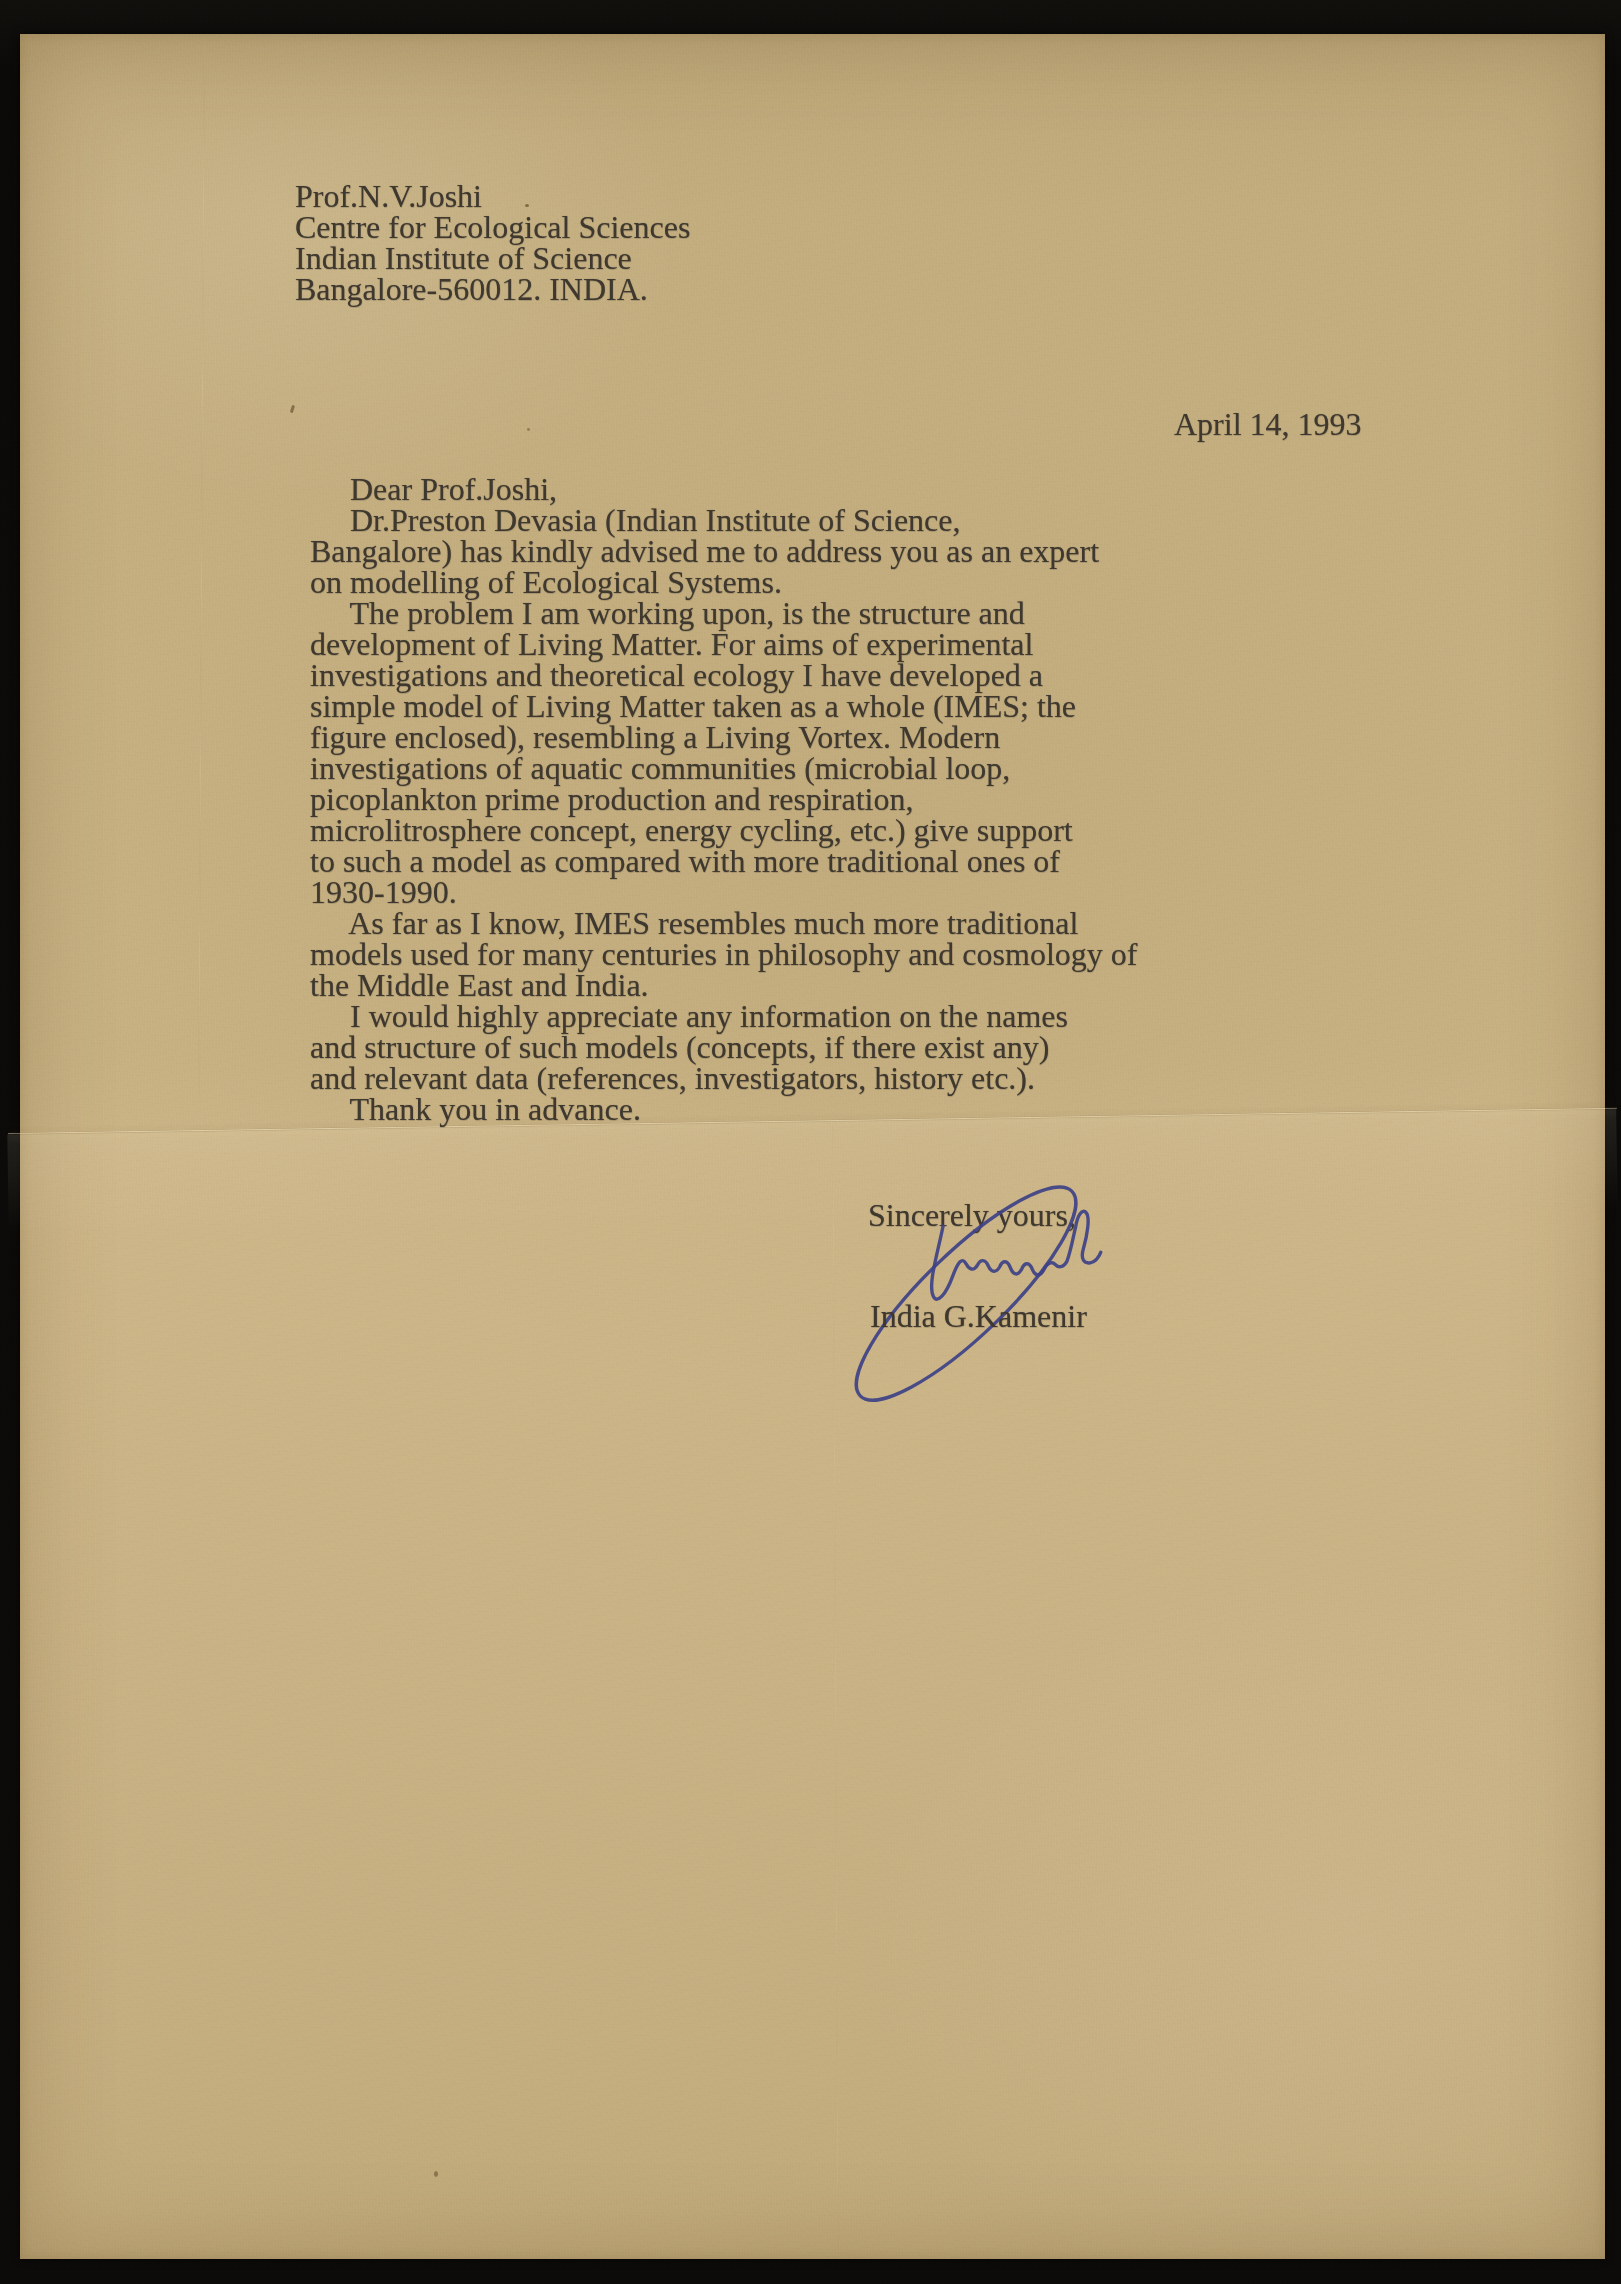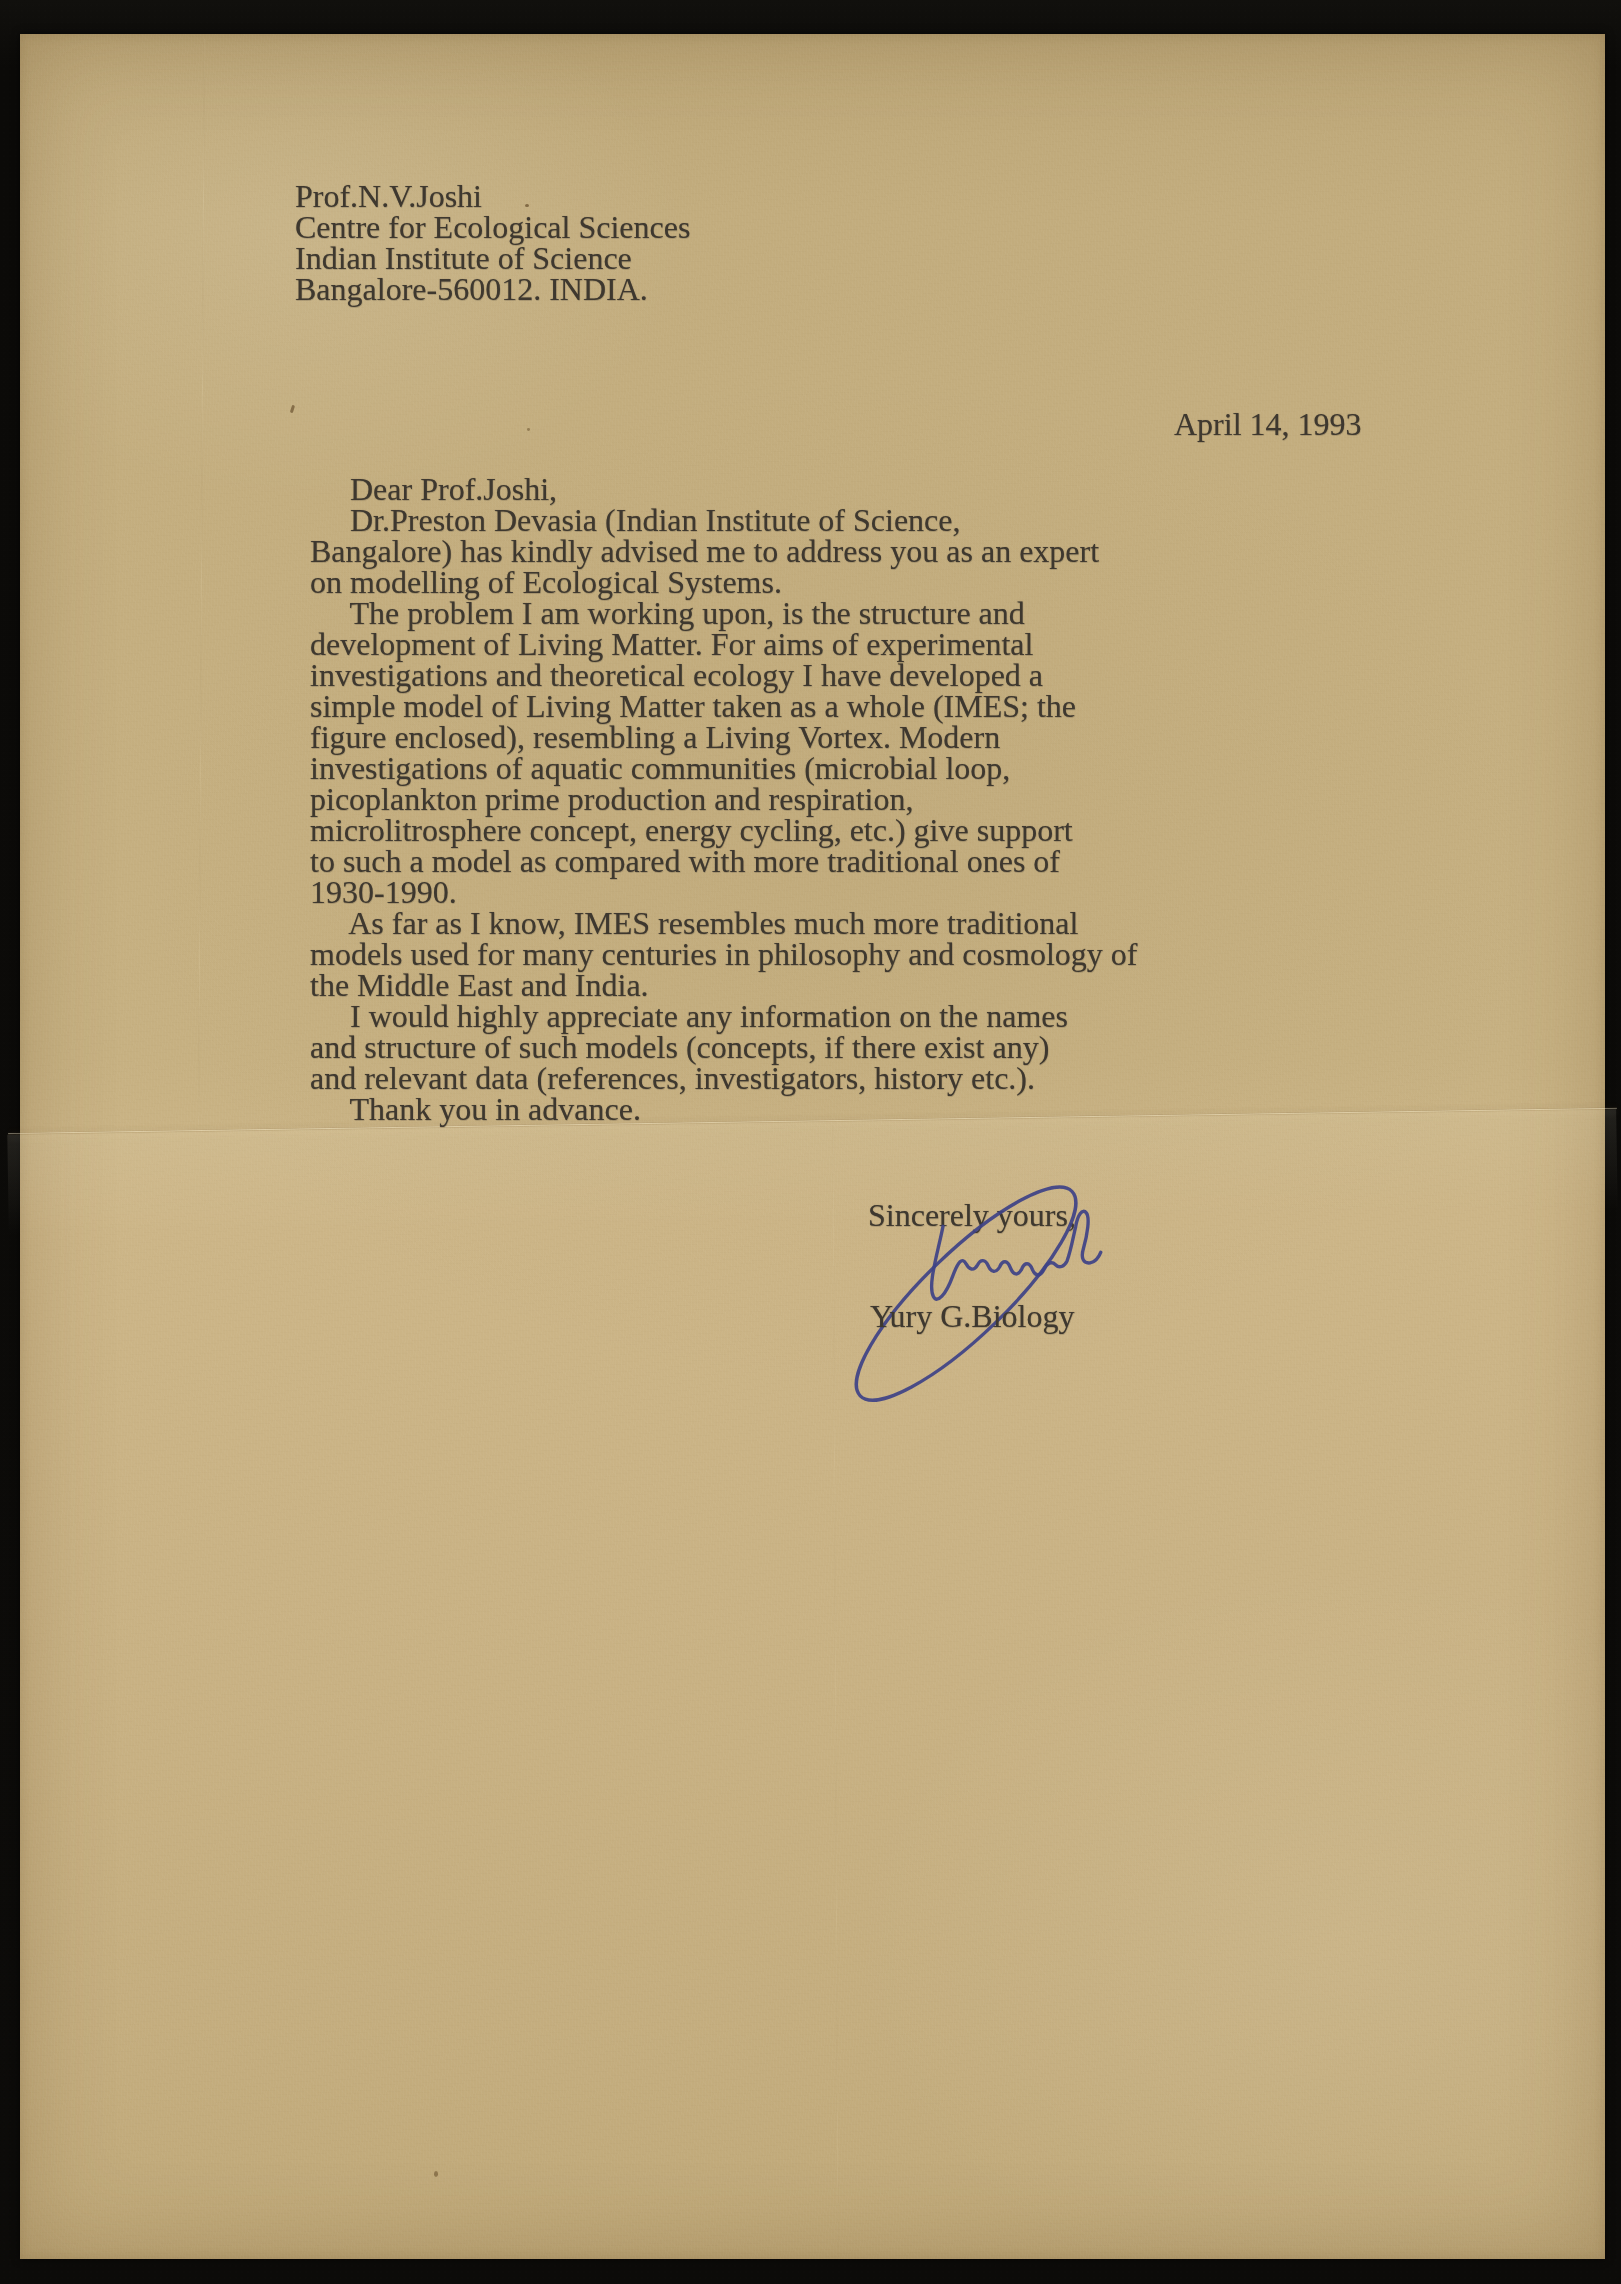--- a/index.html
+++ b/index.html
@@ -198,18 +198,18 @@
         C 454 254, 464 256, 472 240
         C 478 226, 488 222, 496 230
         C 504 238, 514 234, 520 222
         C 528 200, 532 176, 538 150
         C 542 126, 552 112, 560 122
         C 568 132, 562 168, 554 196
         C 548 216, 554 228, 568 226
         C 578 224, 586 214, 590 204"></path>
     </svg>
 
-    <div class="typed typed-name">Yury G.Biology</div>
+    <div class="typed typed-name">India G.Kamenir</div>
 
 
   </div>
 </div>
 
 
 </body></html>

